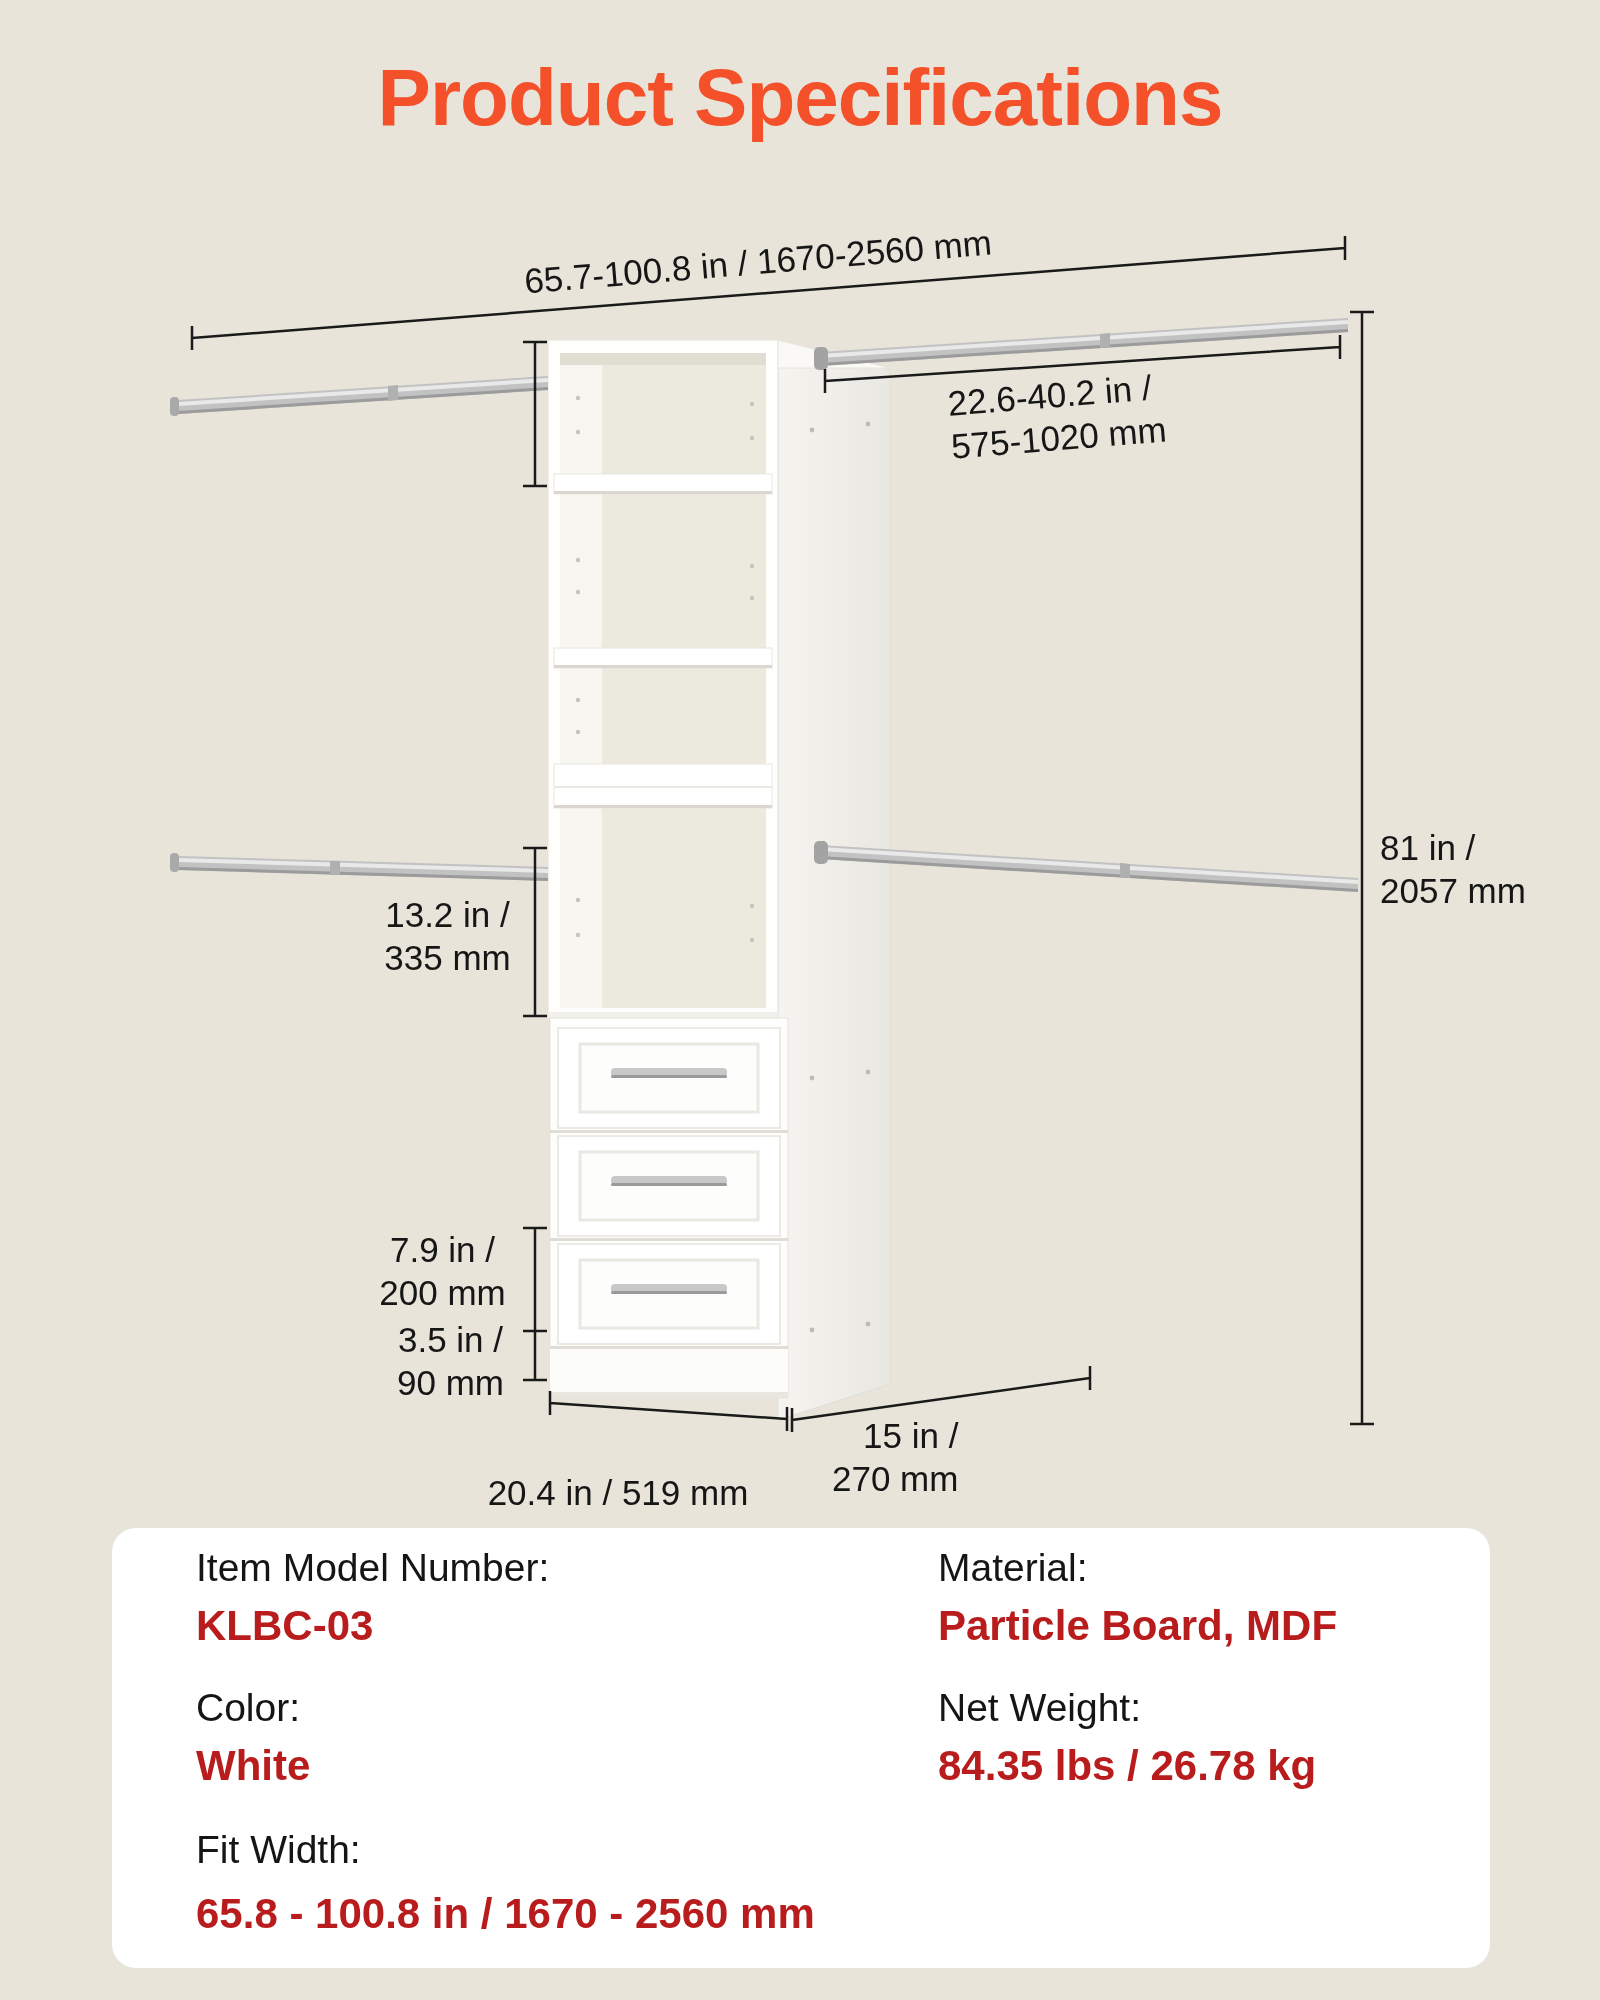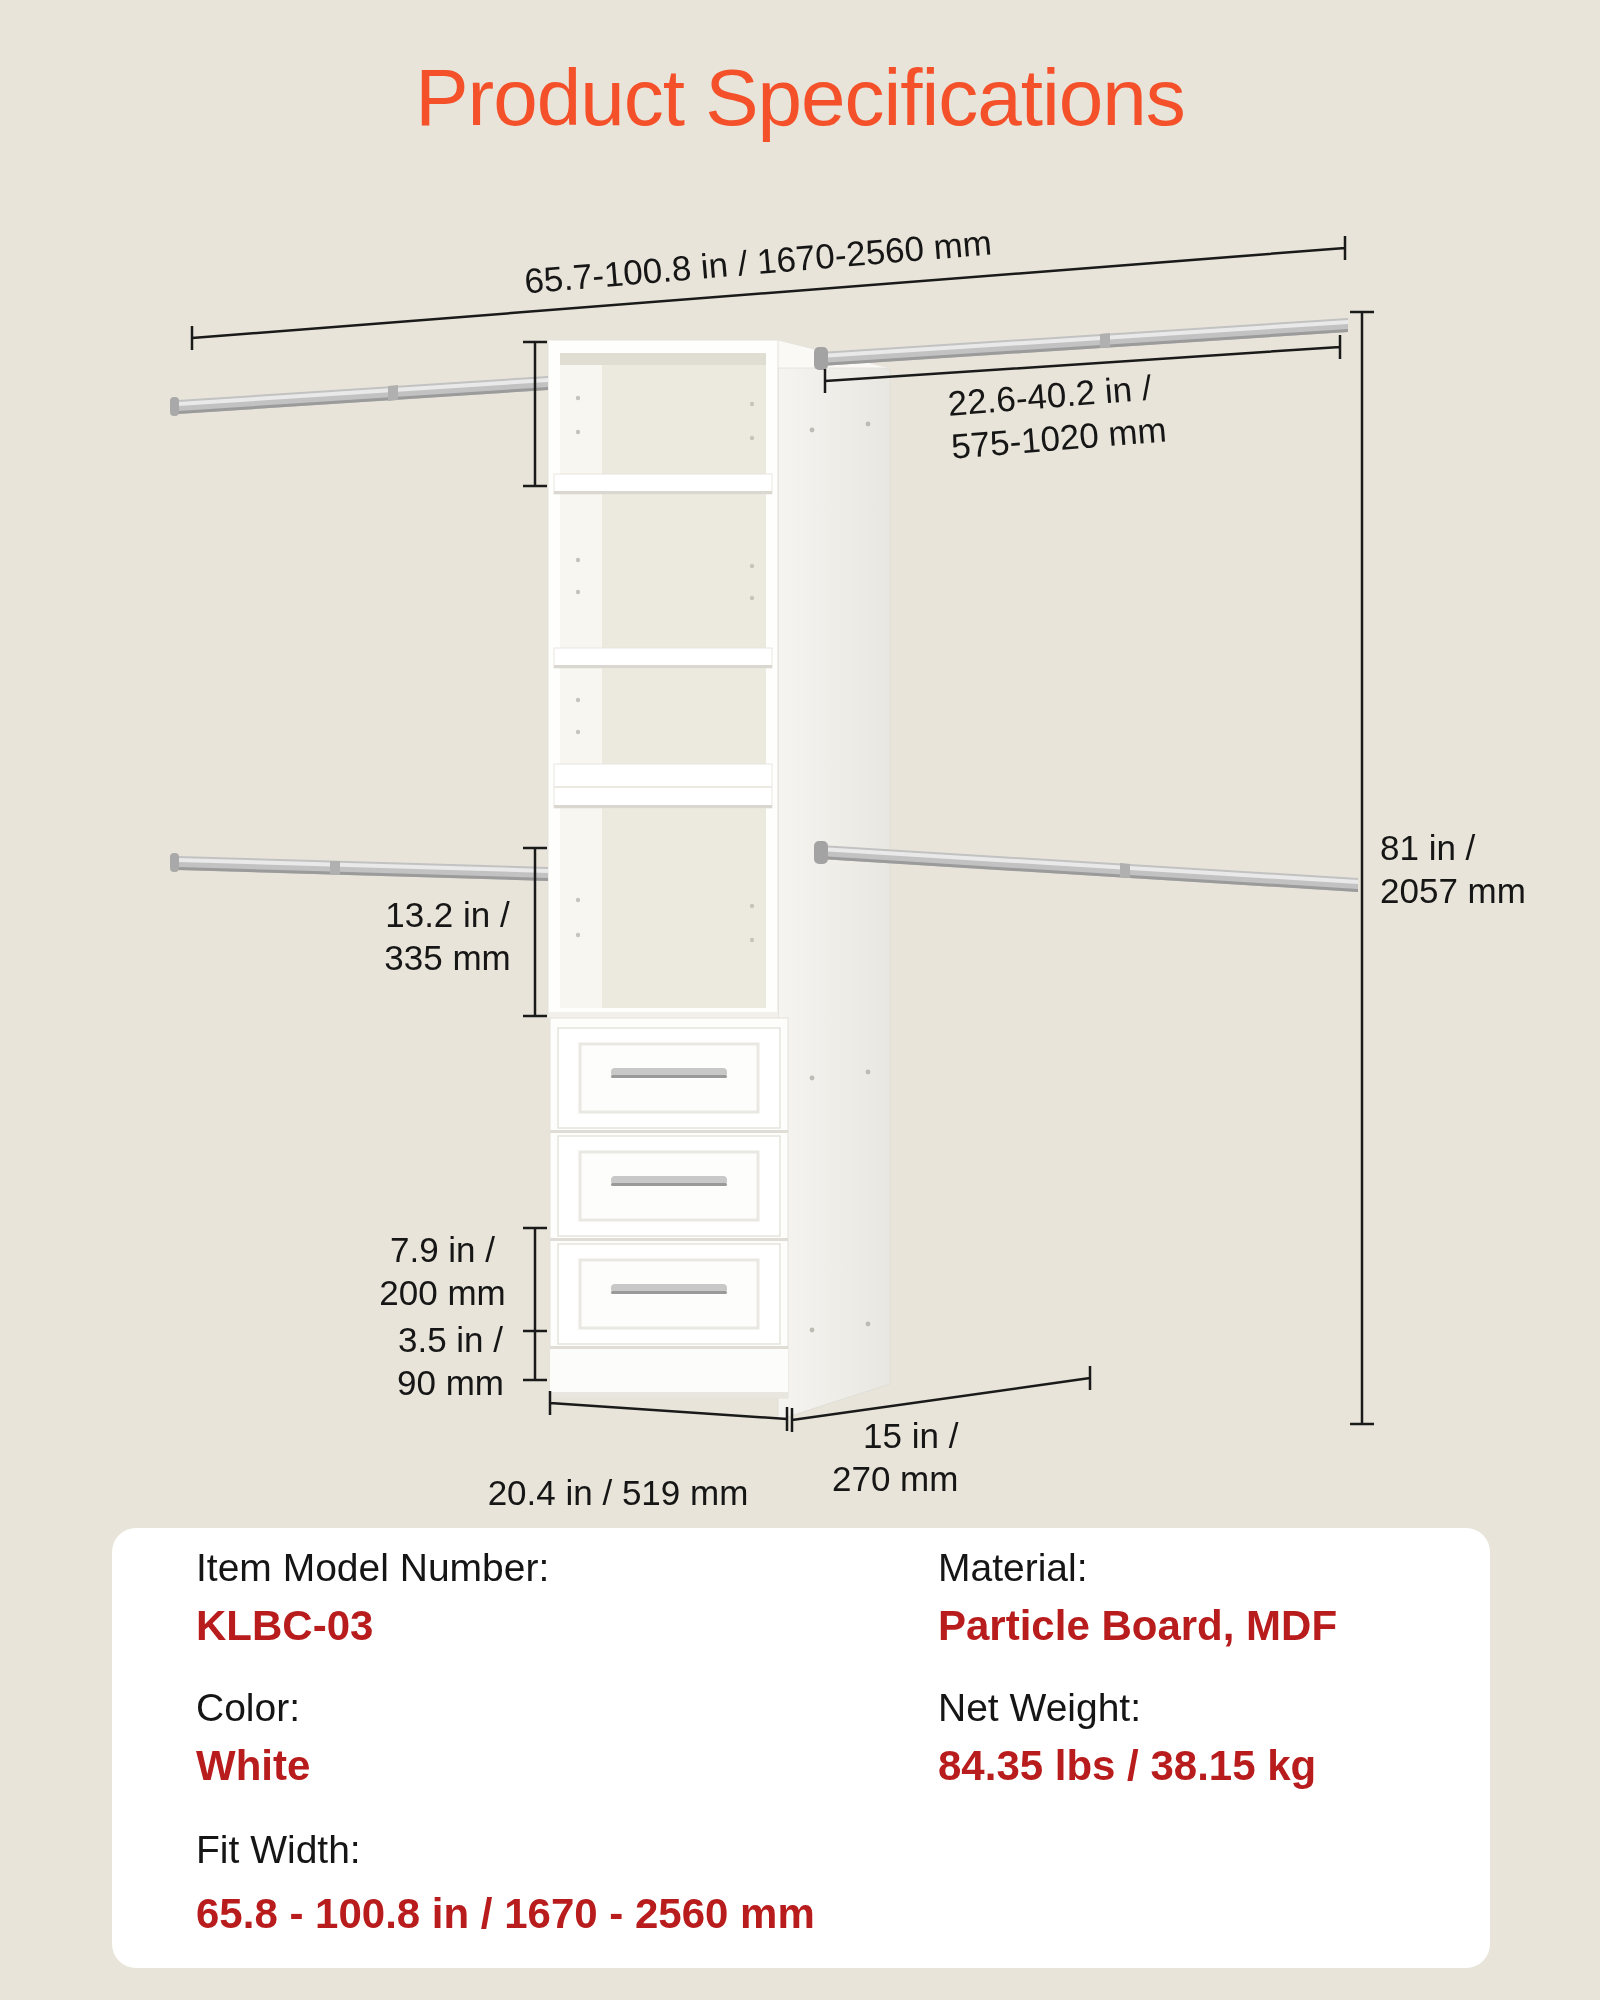--- a/index.html
+++ b/index.html
@@ -1,19 +1,19 @@
 <!DOCTYPE html>
 <html><head>
 <meta charset="utf-8">
 <style>
   html,body{margin:0;padding:0;}
   body{width:1600px;height:2000px;font-family:"Liberation Sans",sans-serif;}
   .page{position:relative;width:1600px;height:2000px;background:#E8E4D9;overflow:hidden;}
   .title{position:absolute;left:0;top:52px;width:1600px;text-align:center;
-         font-size:80px;font-weight:normal;letter-spacing:-1px;color:#F4512B;}
+         font-size:80px;font-weight:bold;letter-spacing:-1px;color:#F4512B;}
   svg.diagram{position:absolute;left:0;top:0;width:1600px;height:2000px;}
   .dim{position:absolute;font-size:35px;line-height:1.24;color:#161616;white-space:nowrap;}
   .dim.center{text-align:center;}
   .rot{transform-origin:left top;}
   .panel{position:absolute;left:112px;top:1528px;width:1378px;height:440px;
          background:#FFFFFF;border-radius:24px;}
   .spec{position:absolute;white-space:nowrap;}
   .spec-label{font-size:39px;color:#151515;}
   .spec-value{font-size:42px;font-weight:bold;color:#b91c1c;}
 </style>
@@ -180,16 +180,16 @@
     <div class="spec spec-label" style="left:84px;top:18px;">Item Model Number:</div>
     <div class="spec spec-value" style="left:84px;top:74px;">KLBC-03</div>
     <div class="spec spec-label" style="left:84px;top:158px;">Color:</div>
     <div class="spec spec-value" style="left:84px;top:214px;">White</div>
     <div class="spec spec-label" style="left:84px;top:300px;">Fit Width:</div>
     <div class="spec spec-value" style="left:84px;top:362px;">65.8 - 100.8 in / 1670 - 2560 mm</div>
 
     <div class="spec spec-label" style="left:826px;top:18px;">Material:</div>
     <div class="spec spec-value" style="left:826px;top:74px;">Particle Board, MDF</div>
     <div class="spec spec-label" style="left:826px;top:158px;">Net Weight:</div>
-    <div class="spec spec-value" style="left:826px;top:214px;">84.35 lbs / 38.15 kg</div>
+    <div class="spec spec-value" style="left:826px;top:214px;">84.35 lbs / 26.78 kg</div>
   </div>
 
 </div>
 
 </body></html>

